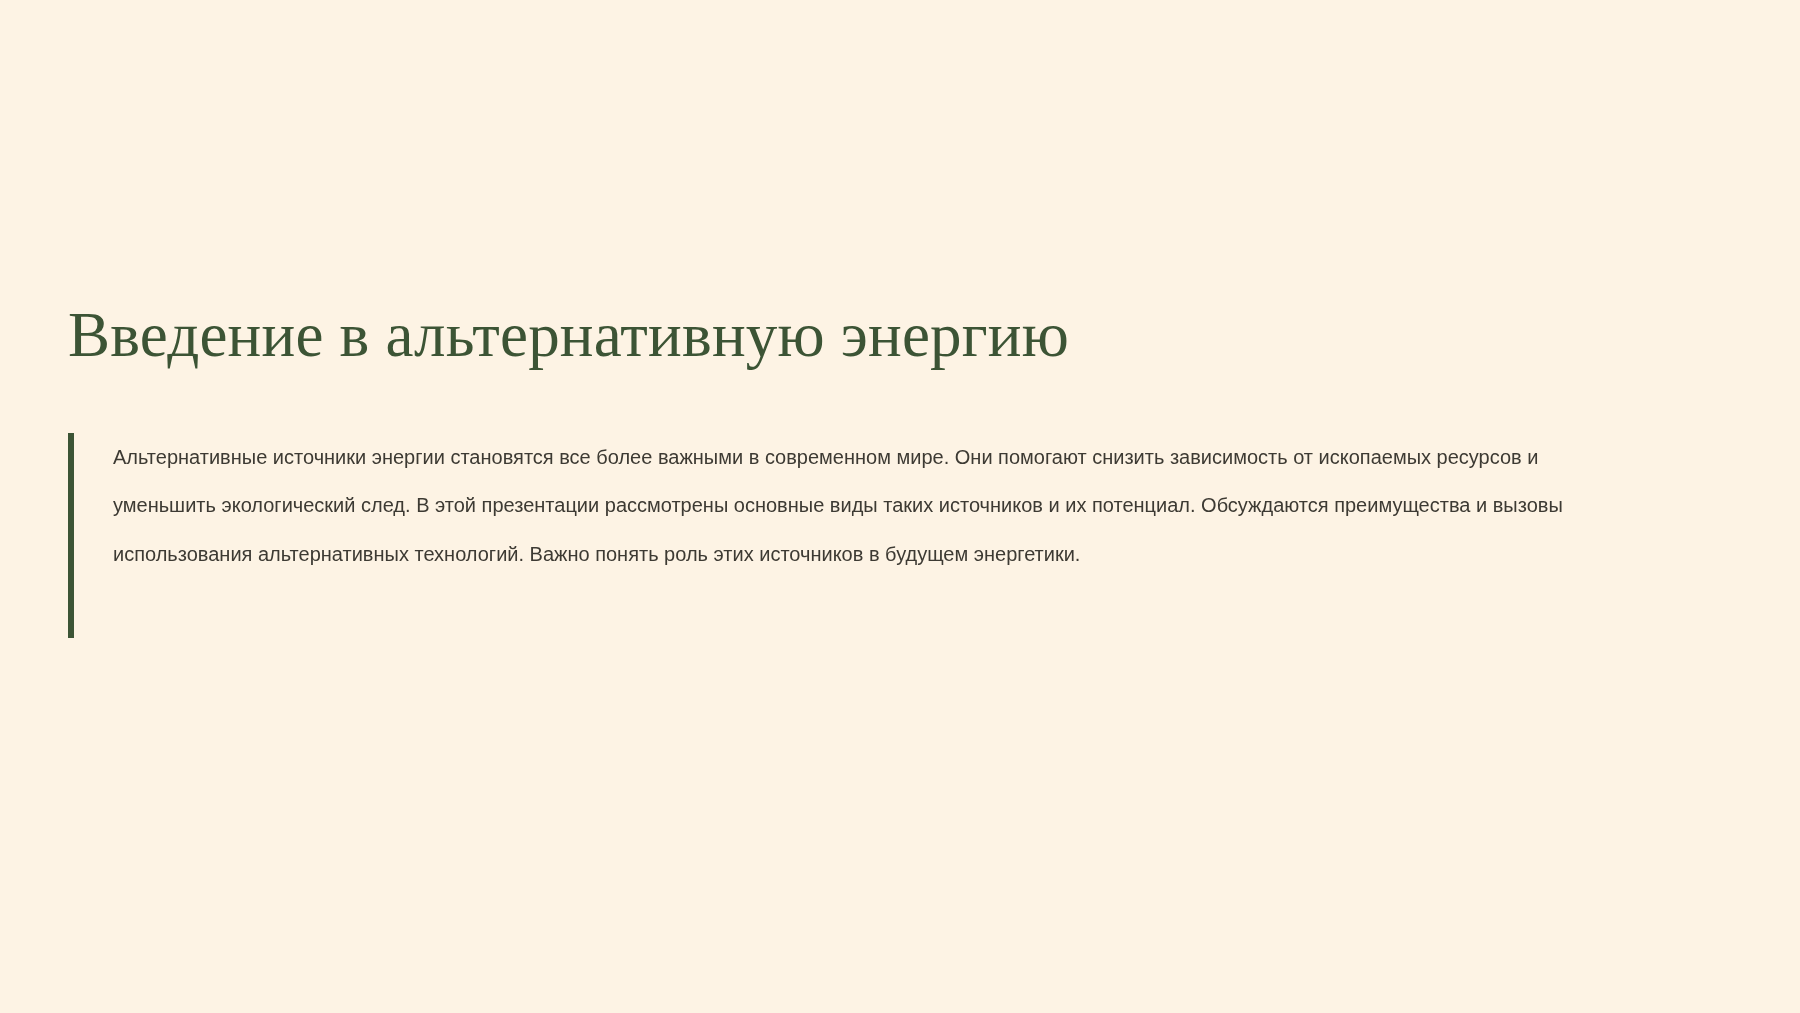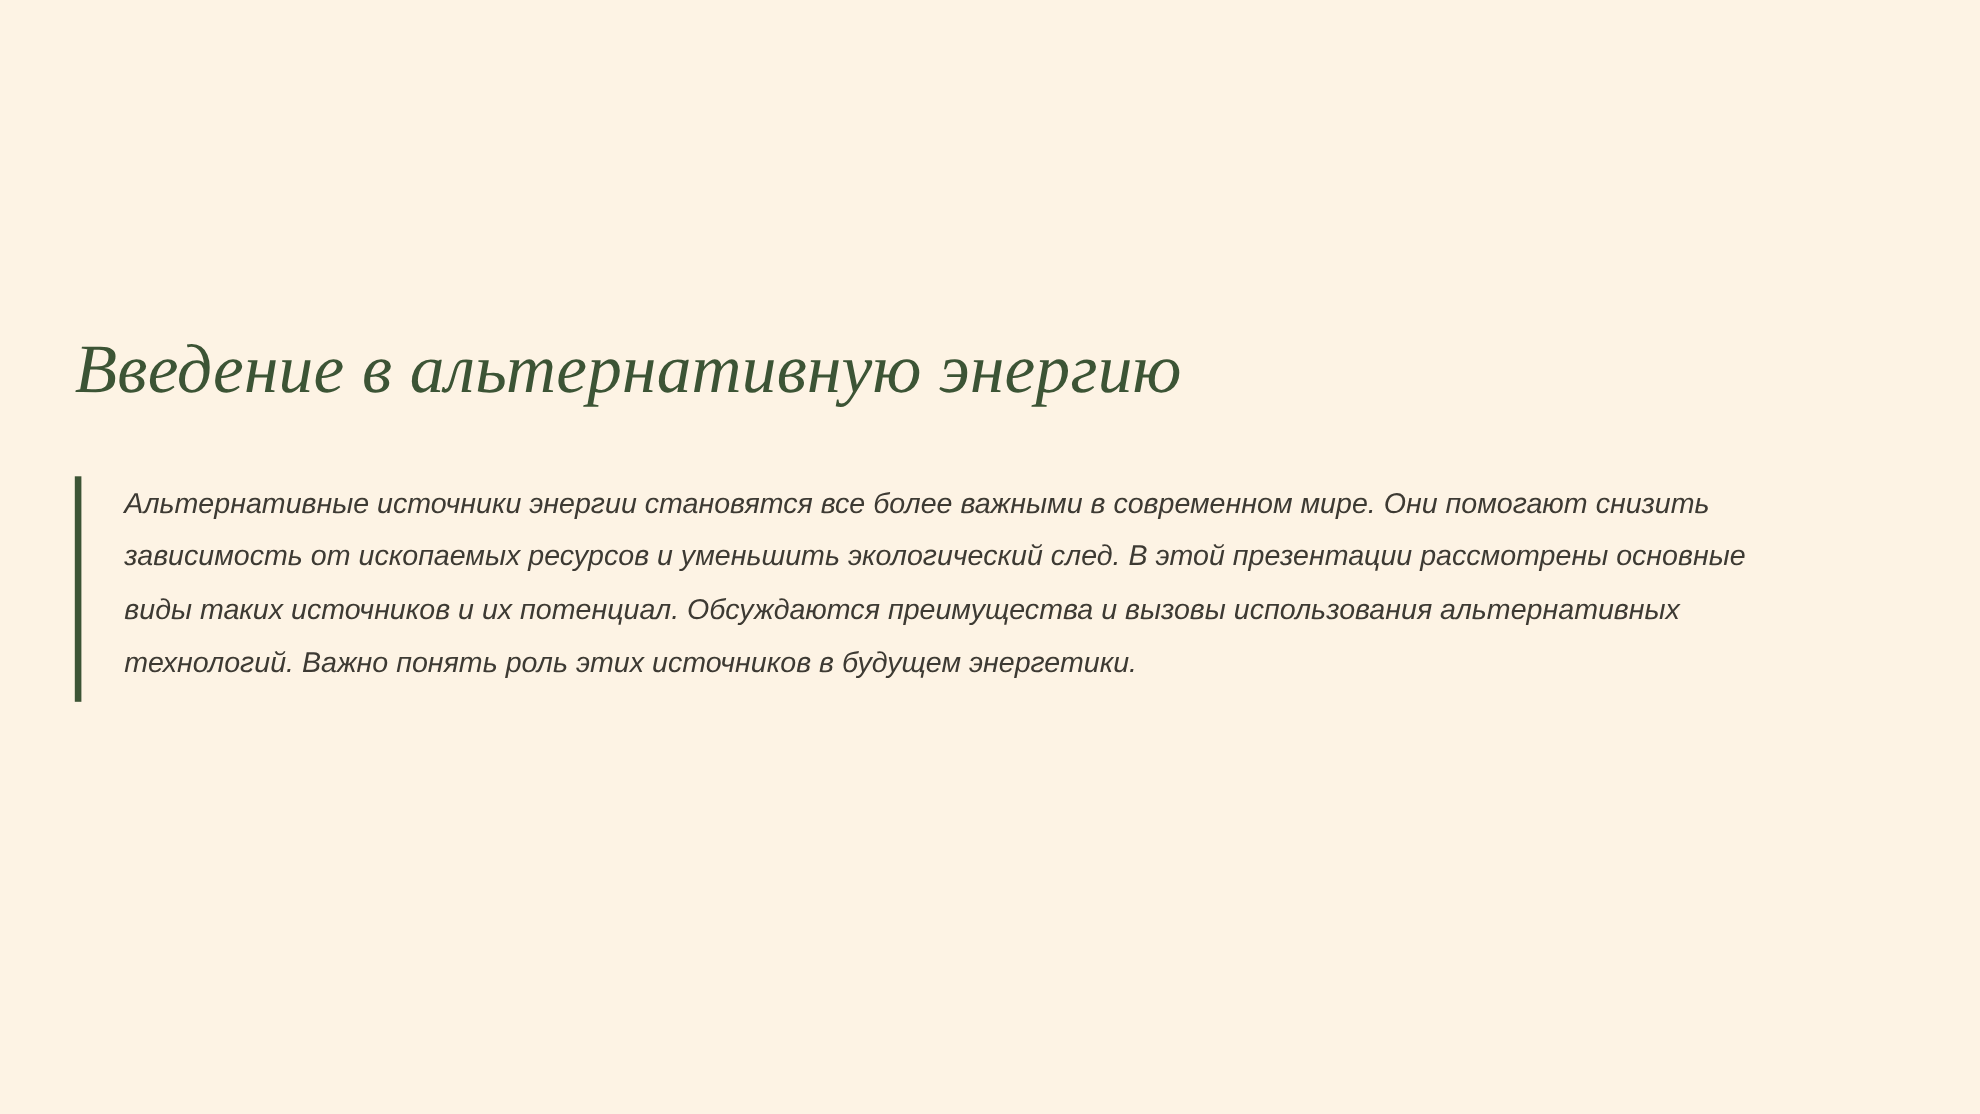--- a/index.html
+++ b/index.html
@@ -18,21 +18,20 @@
     width: 1800px;
     height: 1013px;
     background: #FDF3E4;
     box-sizing: border-box;
   }
   .slide-body {
     position: absolute;
     left: 68px;
     top: 300px;
     width: 1640px;
-    font-style: italic;
   }
   .slide-title {
     font-family: "Liberation Serif", "DejaVu Serif", serif;
     font-size: 63px;
     line-height: 1.12;
     font-weight: 400;
     color: #3C5435;
     letter-spacing: 0.2px;
     margin: 0;
     padding: 0;
@@ -49,21 +48,21 @@
     left: 0;
     top: 0;
     width: 6px;
     height: 205px;
     background: #3C5435;
   }
   .body-paragraph {
     margin: 0;
     padding: 0;
     font-family: "Liberation Sans", sans-serif;
-    font-size: 26px;
+    font-size: 20px;
     line-height: 48.5px;
     color: #3D3A33;
     letter-spacing: 0.0px;
     width: 1530px;
     text-align: left;
   }
 </style>
 </head>
 <body>
 

